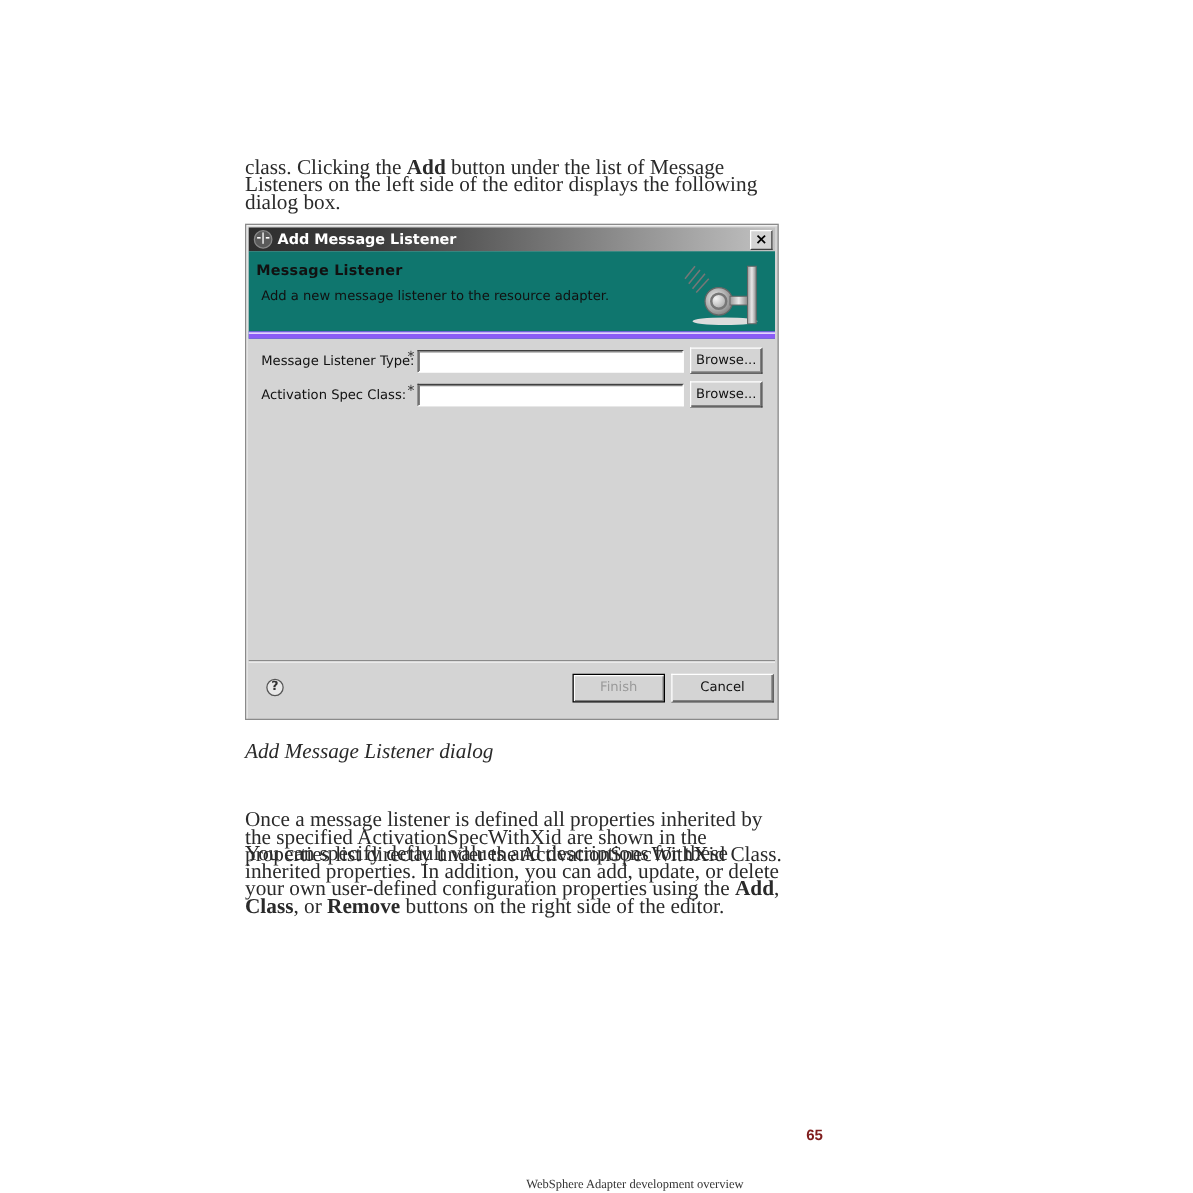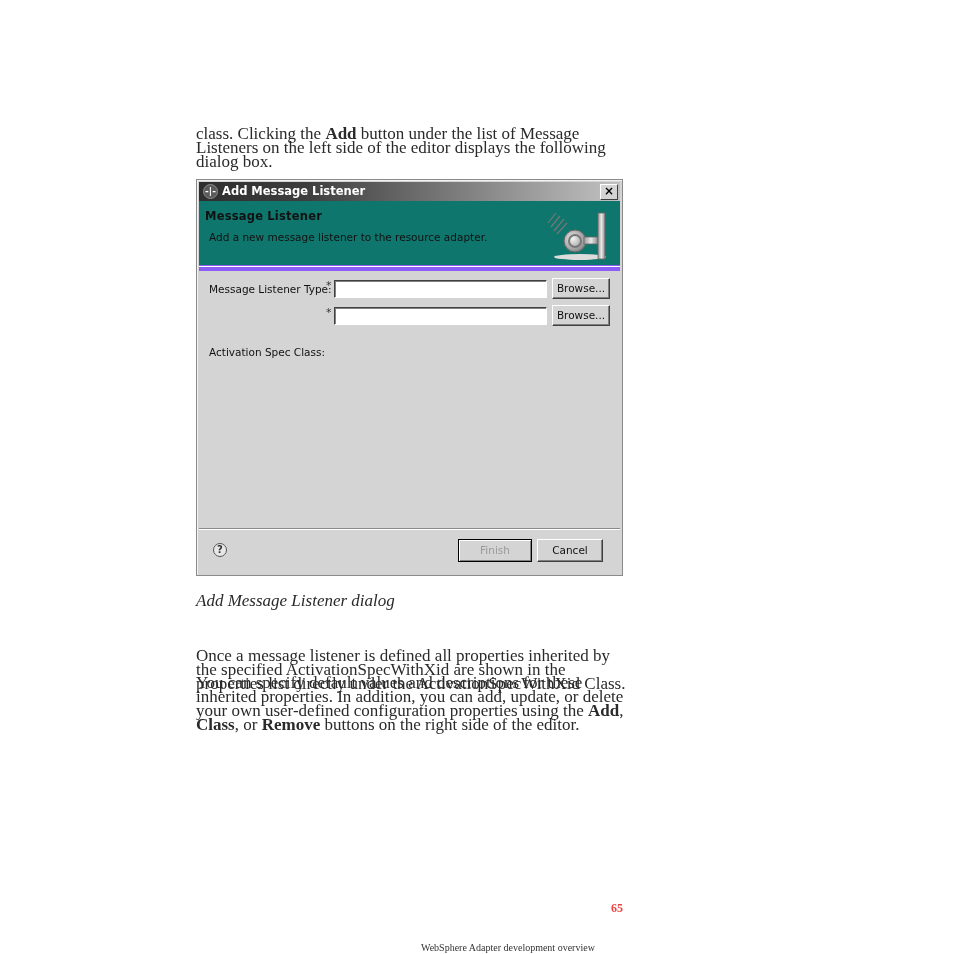--- a/index.html
+++ b/index.html
@@ -74,29 +74,29 @@
     }
     .help-icon {
       position: absolute; left: 16px; top: 363px; width: 14px; height: 14px; border-radius: 50%;
       border: 1px solid #555; box-sizing: border-box; background: #e8e8e8;
       font-size: 10px; line-height: 12px; text-align: center; color: #333; font-weight: bold;
     }
     .finish {
       left: 261px; top: 359px; width: 74px; height: 23px; line-height: 21px;
       color: #9a9a9a; border: 1px solid #000; box-shadow: inset 1px 1px 0 #fff, inset -1px -1px 0 #808080;
     }
-    .cancel { left: 340px; top: 359px; width: 66px; height: 23px; line-height: 21px; }
+    .cancel { left: 340px; top: 359px; width: 82px; height: 23px; line-height: 21px; }
 
     .footer-text {
       position: absolute; top: 942px; left: 421px; font-family: "Liberation Serif", serif;
       font-size: 10px; color: #333; text-align: center;
     }
     .page-num {
-      position: absolute; top: 901px; left: 611px; font-family: Liberation Serif, serif;
-      font-size: 12px; font-weight: bold; color: #ef4444;
+      position: absolute; top: 901px; left: 645px; font-family: Liberation Sans, sans-serif;
+      font-size: 12px; font-weight: bold; color: #7f1d1d;
     }
   </style>
 </head>
 <body>
 
 <div class="para" id="p-intro"><span>class. Clicking the </span><b>Add</b><span> button under the list of Message Listeners on the left side of the editor displays the following dialog box.</span></div>
 
 <div class="dialog">
   <div class="titlebar">
     <span class="title-icon">-|-</span>
@@ -132,21 +132,21 @@
       <rect x="56" y="6" width="7" height="46" fill="url(#g2)" stroke="#666" stroke-width="0.8"></rect>
     </svg>
   </div>
   <div class="banner-sep"></div>
 
   <span class="field-label" style="top:103px;">Message Listener Type:</span>
   <span class="req" style="top:99px;">*</span>
   <input class="text-input" style="top: 100px;" type="text" value="">
   <button class="btn browse" style="top:98px;">Browse...</button>
 
-  <span class="field-label" style="top:130px;margin-top:36px;">Activation Spec Class:</span>
+  <span class="field-label" style="top:130px;">Activation Spec Class:</span>
   <span class="req" style="top:126px;">*</span>
   <input class="text-input" style="top: 127px;" type="text" value="">
   <button class="btn browse" style="top:125px;">Browse...</button>
 
   <div class="footer-sep"></div>
 
   <span class="help-icon">?</span>
   <button class="btn finish" disabled="">Finish</button>
   <button class="btn cancel">Cancel</button>
 </div>

